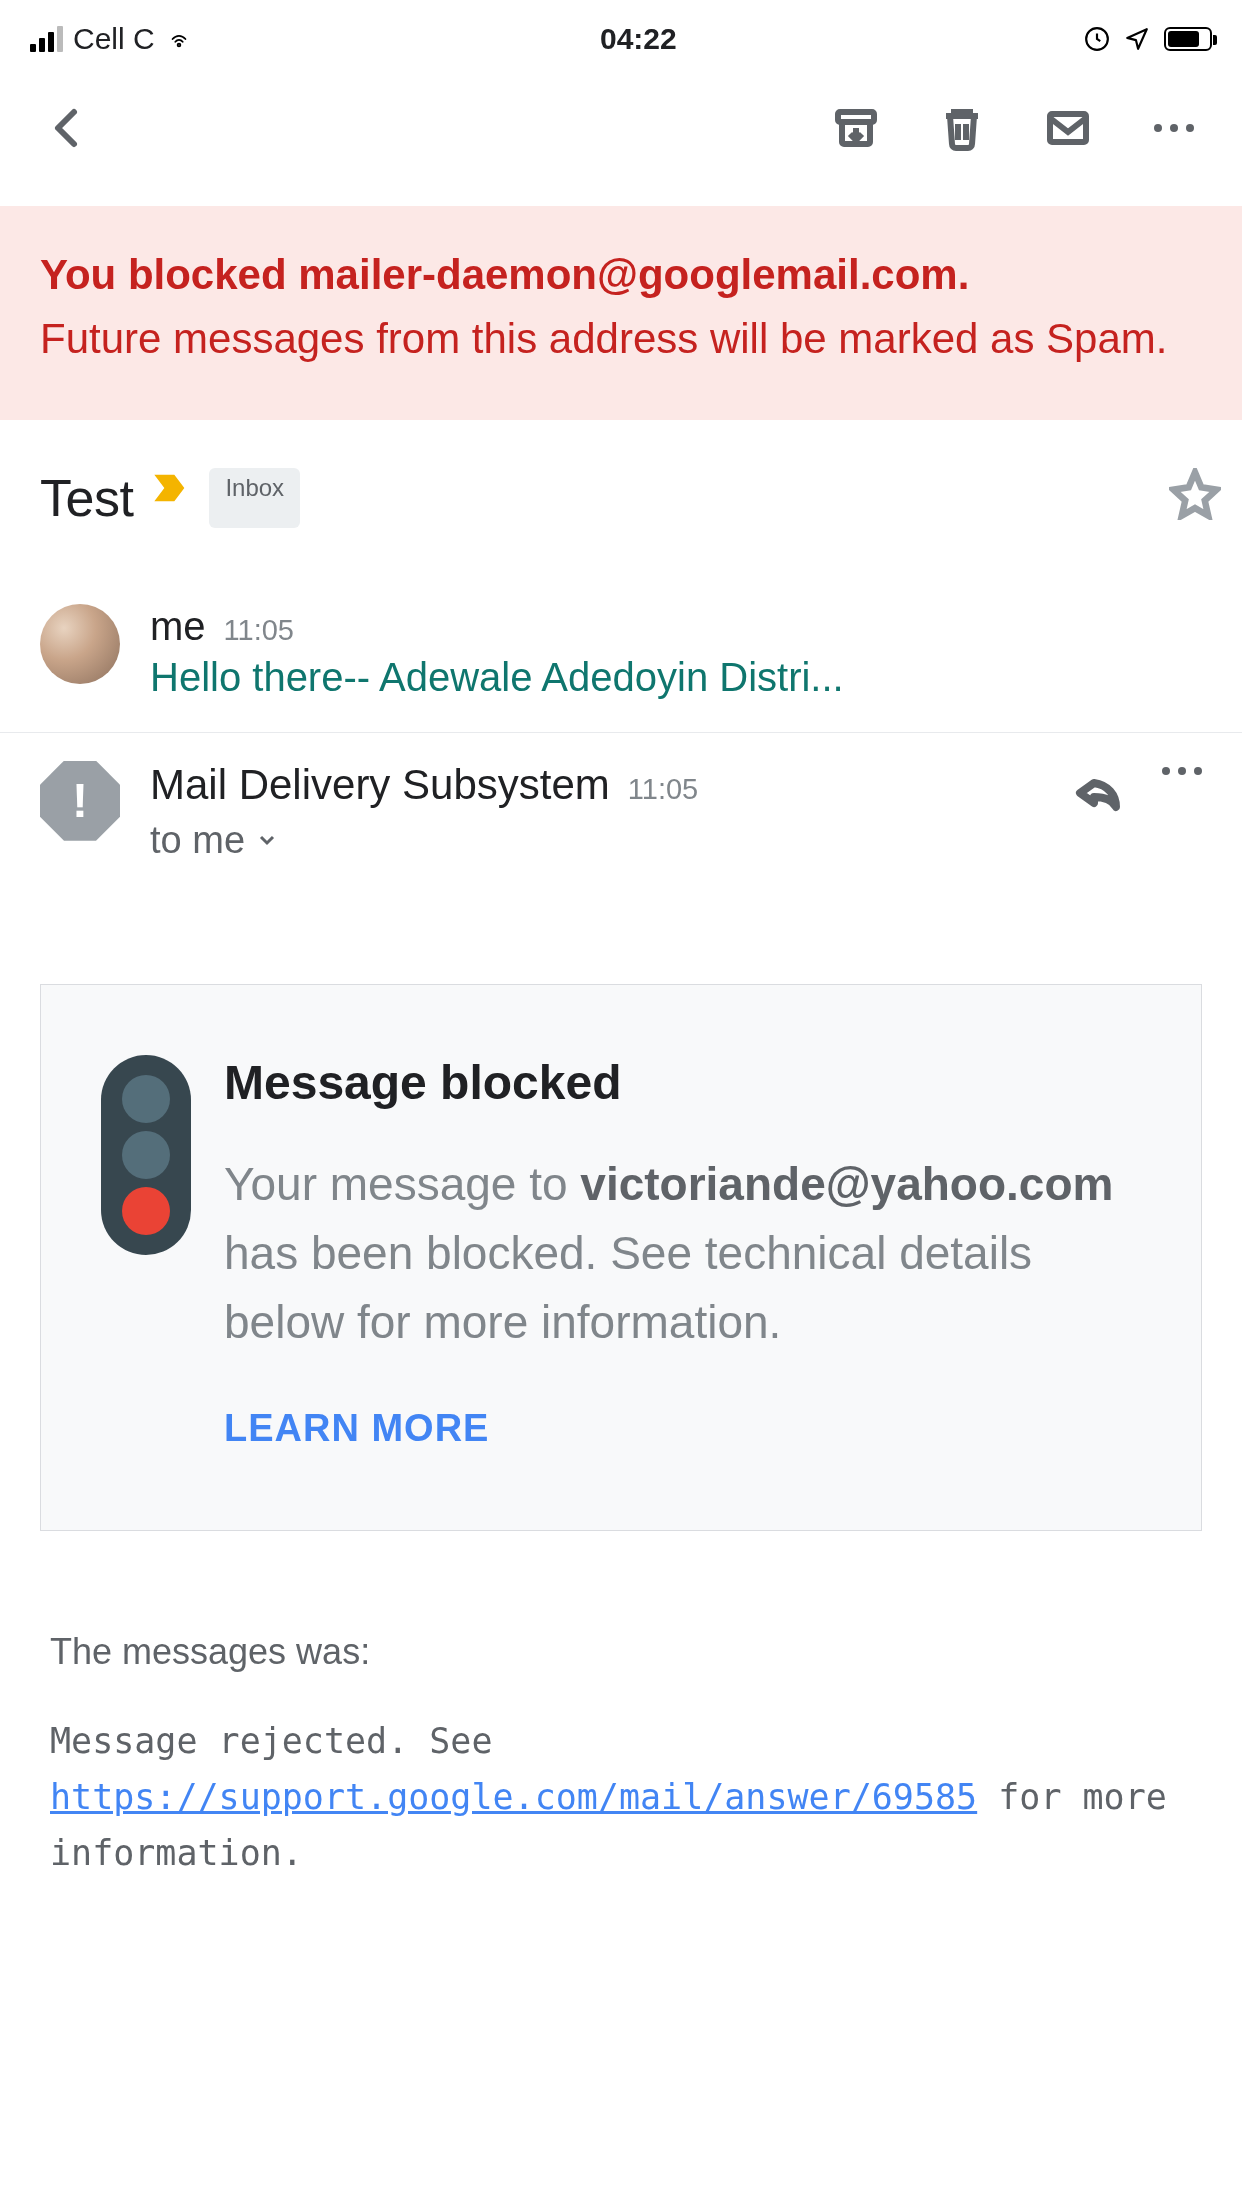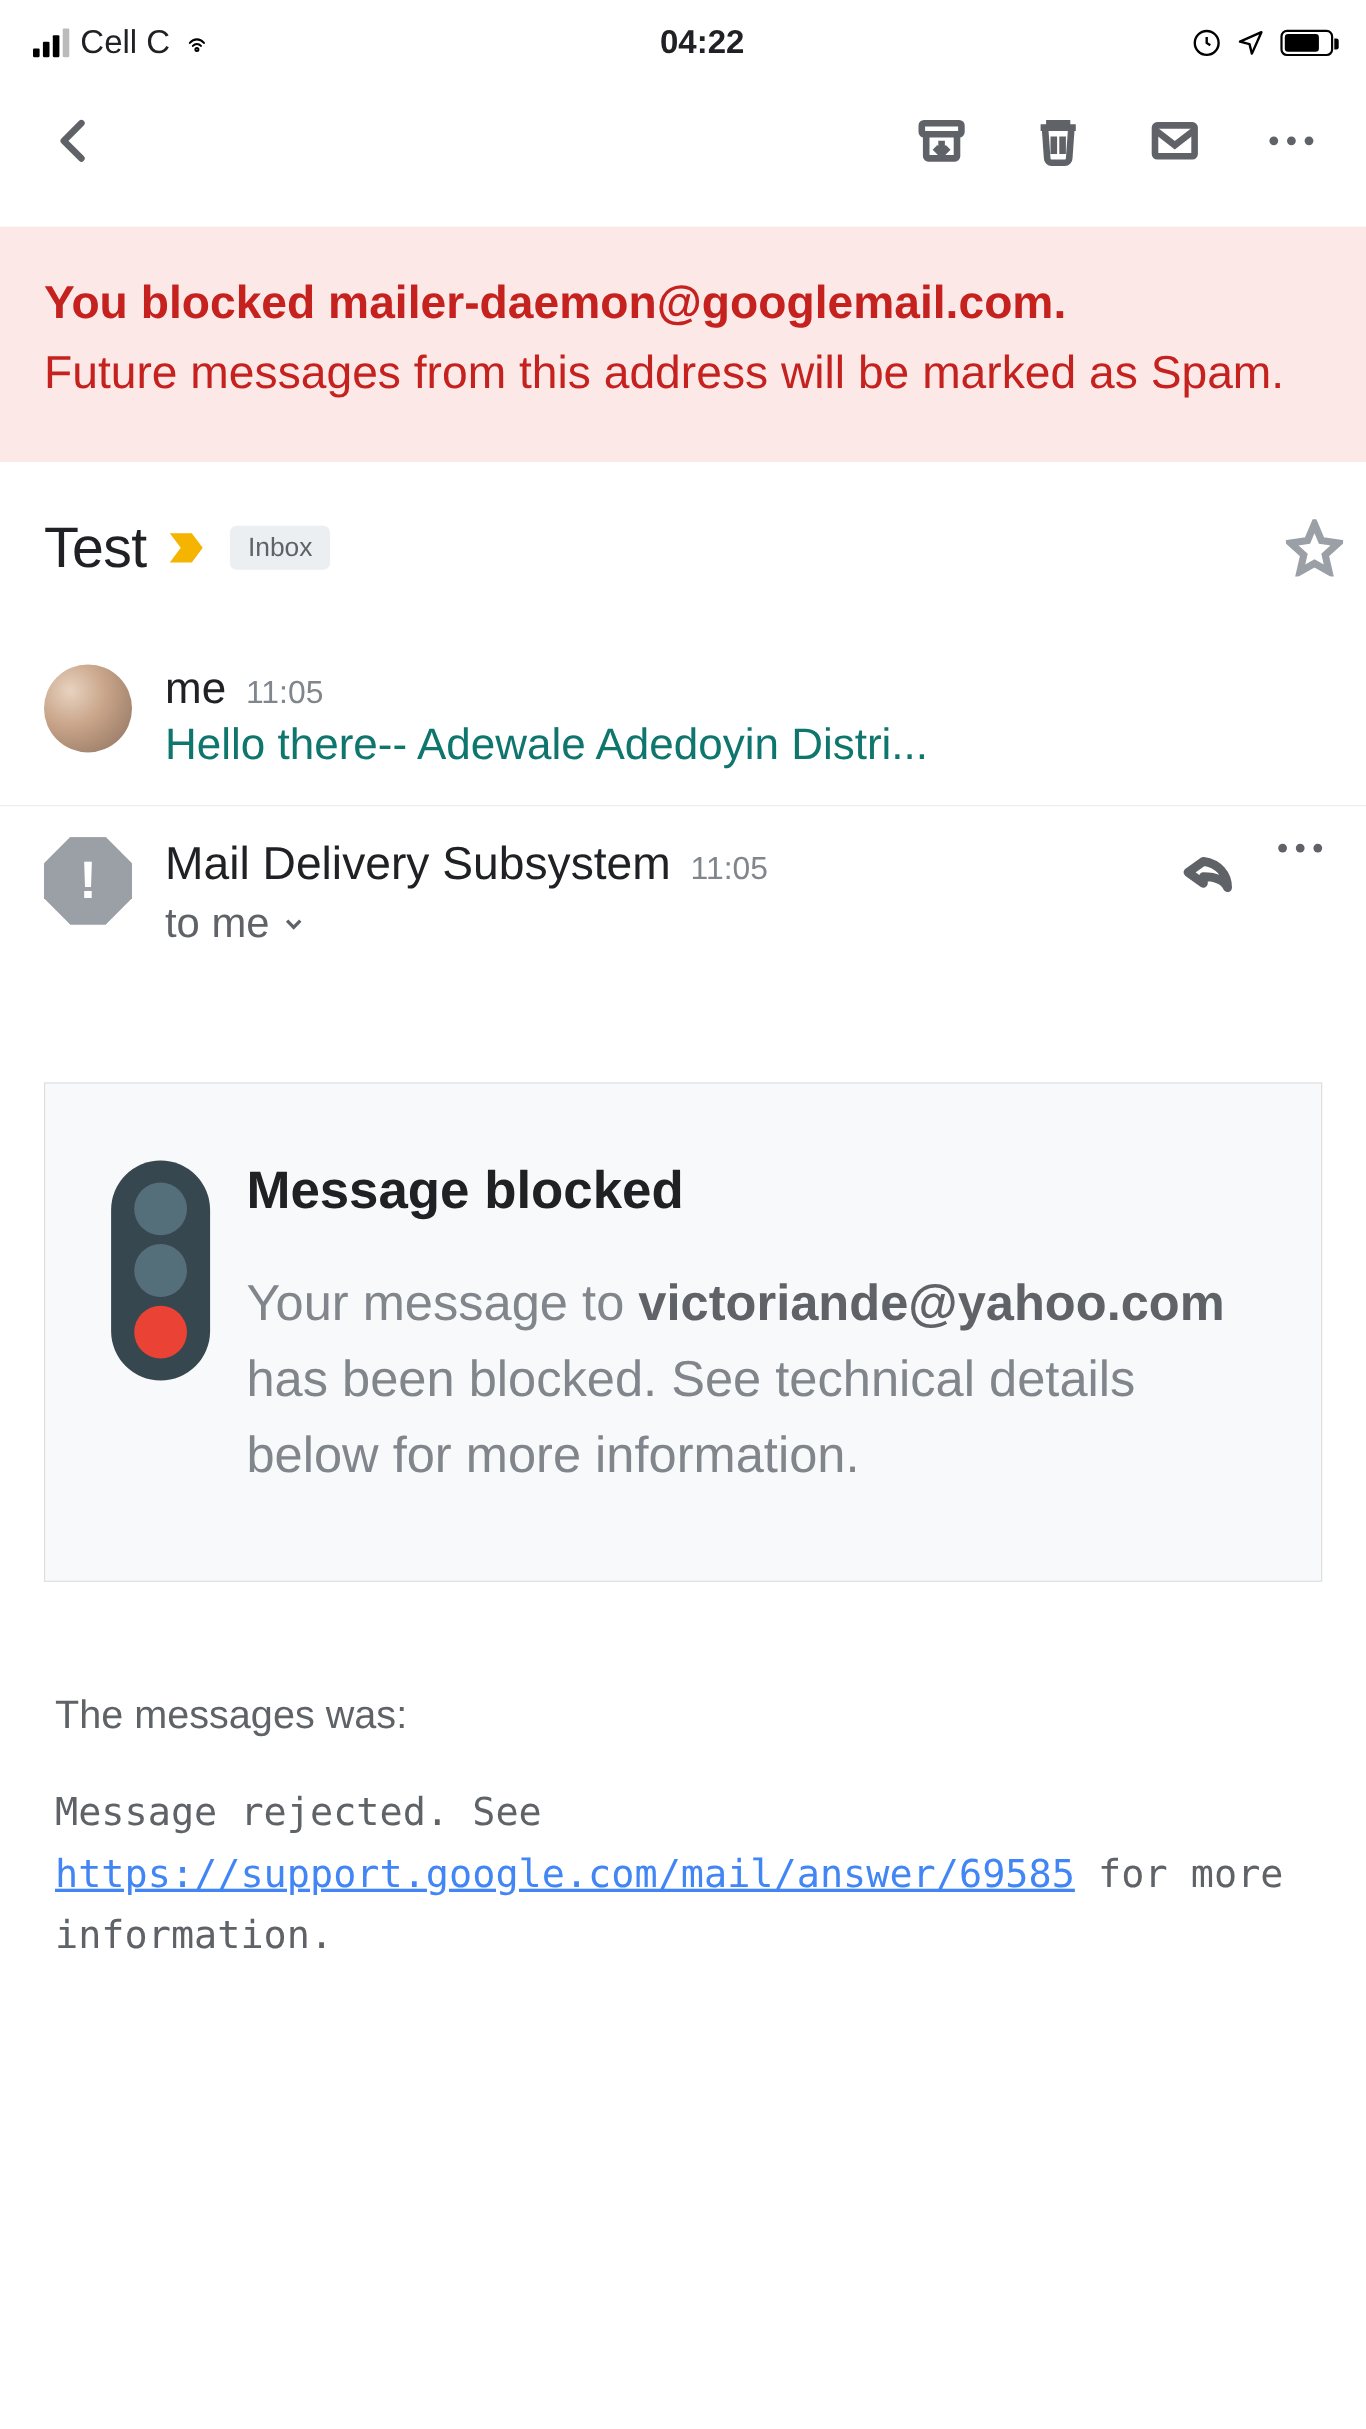--- a/index.html
+++ b/index.html
@@ -28,21 +28,21 @@
   .tb-icon svg { width: 48px; height: 48px; stroke: #5f6368; fill: none; stroke-width: 3; }
   .dots { display:flex; gap:8px; }
   .dots span { width:8px; height:8px; background:#5f6368; border-radius:50%; }
 
   
   .banner { background:#fce8e6; padding: 40px 40px 50px 40px; }
   .banner-title { color:#c5221f; font-size:42px; font-weight:700; line-height:1.4; }
   .banner-sub { color:#c5221f; font-size:42px; font-weight:400; line-height:1.45; margin-top:4px; }
 
   
-  .subject-row { display:flex; align-items:center; padding: 48px 21px 48px 40px; gap: 18px; }
+  .subject-row { display:flex; padding: 48px 21px 48px 40px; gap: 18px; }
   .subject { font-size: 52px; font-weight: 400; letter-spacing: -0.5px; }
   .important-icon { width:40px; height:40px; color:#f4b400; }
   .label-chip { background:#eceff1; color:#5f6368; font-size:24px; padding: 6px 16px; border-radius:6px; }
   .star { margin-left:auto; width:52px; height:52px; }
   .star svg { width:52px; height:52px; fill:none; stroke:#9aa0a6; stroke-width:3; }
 
   
   .thread-item { display:flex; padding: 28px 40px 32px 40px; gap: 30px; border-bottom:1px solid #e8eaed; }
   .thread-item:last-of-type { border-bottom:none; }
   .avatar { width:80px; height:80px; border-radius:50%; flex-shrink:0; background:#ddd; background-size:cover; }
@@ -204,20 +204,21 @@
   <div class="traffic">
     <div class="light"></div>
     <div class="light"></div>
     <div class="light red"></div>
   </div>
   <div class="card-body">
     <div class="card-title">Message blocked</div>
     <div class="card-text">
       <span>Your message to </span><b>victoriande@yahoo.com</b><span> has been blocked. See technical details below for more information.</span>
     </div>
+    <a class="learn-more">LEARN MORE</a>
   </div>
 </div>
 
 <div class="response">
   <div class="response-label">The messages was:</div>
   <div class="response-body">
     <span>Message rejected. See </span><a>https://support.google.com/mail/answer/69585</a><span> for more information.</span>
   </div>
 </div>
 

